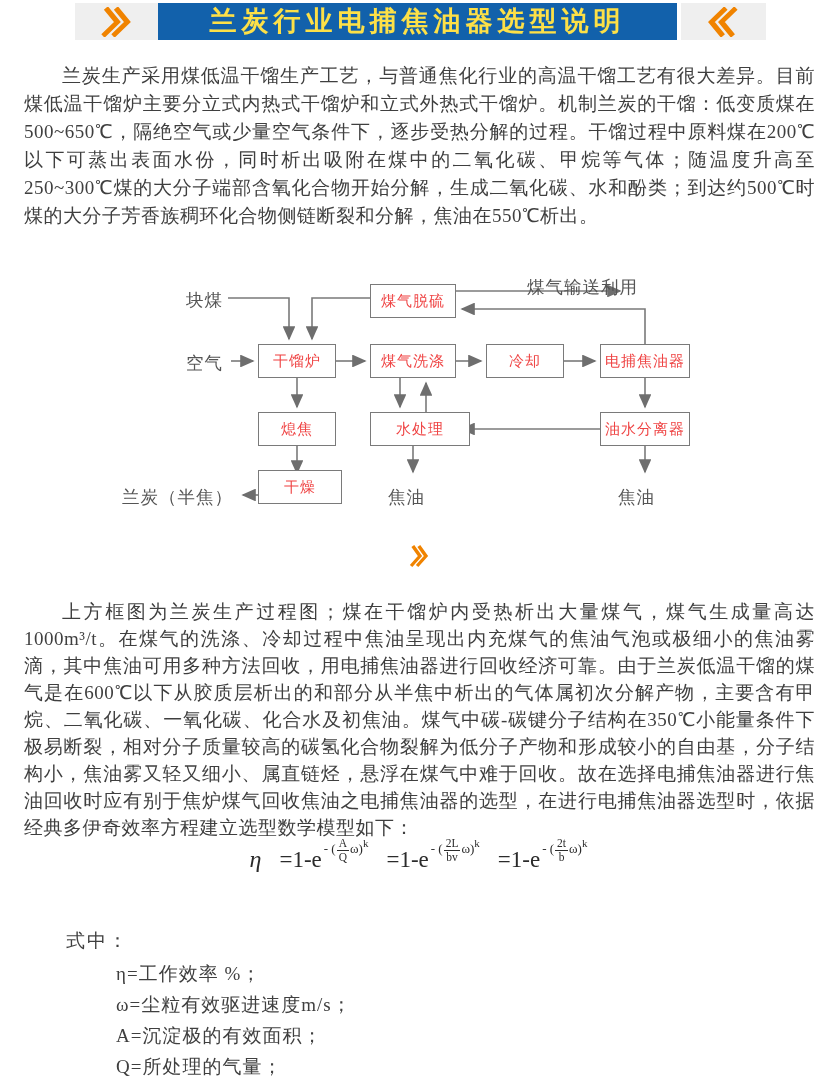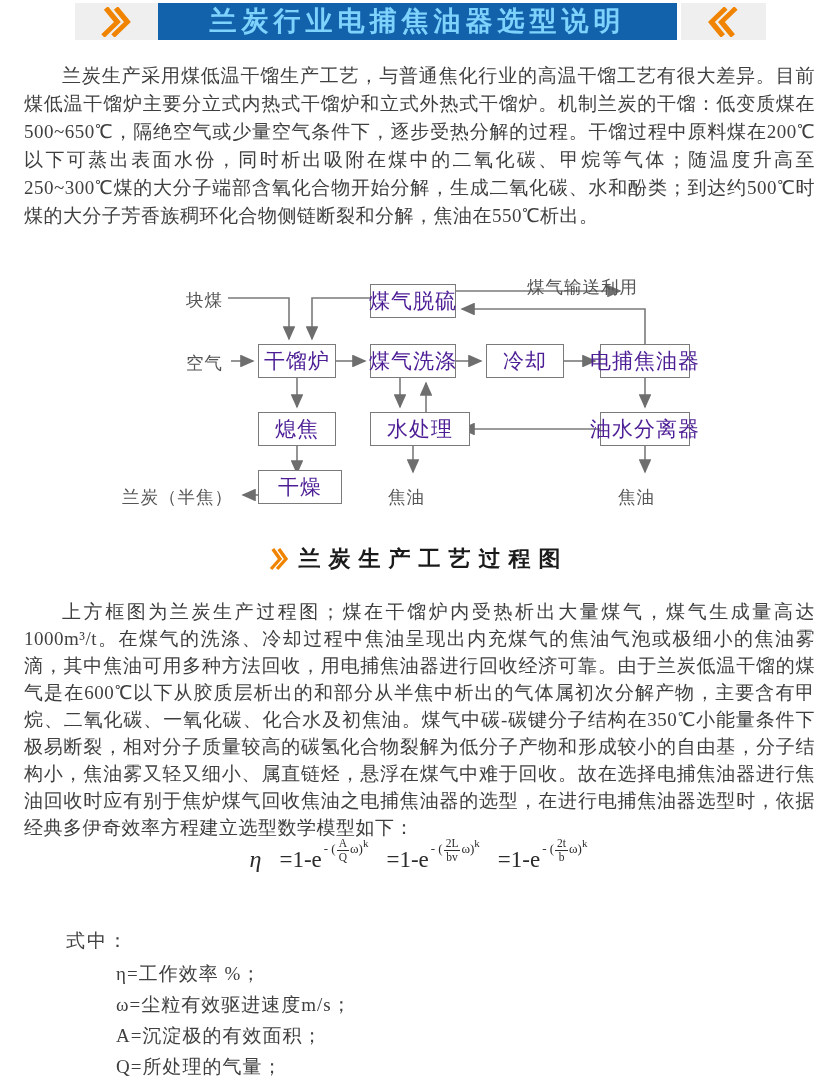--- a/index.html
+++ b/index.html
@@ -7,35 +7,35 @@
         font-family:"Liberation Serif","DejaVu Serif",serif;color:#3f3f3f;}
 
   
   .header{position:absolute;left:0;top:3px;width:837px;height:37px;}
   .hdr-gray{position:absolute;top:0;height:37px;background:#efefef;display:flex;
             align-items:center;justify-content:center;}
   .hdr-left{left:75px;width:83px;}
   .hdr-right{left:681px;width:85px;}
   .hdr-blue{position:absolute;left:158px;top:0;width:519px;height:37px;background:#1261ab;
             display:flex;align-items:center;justify-content:center;}
-  .hdr-blue h1{margin:0;font-size:27px;line-height:37px;color:#7dd3fc;font-weight:bold;
+  .hdr-blue h1{margin:0;font-size:27px;line-height:37px;color:#fde047;font-weight:bold;
                letter-spacing:5px;white-space:nowrap;}
 
   
   .para{position:absolute;left:24px;width:791px;margin:0;text-align:justify;
         text-indent:2em;letter-spacing:0.5px;font-size:19px;font-family:Liberation Serif, serif;}
   .p1{top:62px;line-height:28px;}
   .p2{top:598px;line-height:27px;}
 
   
   .diagram{position:absolute;left:0;top:255px;width:837px;height:268px;}
   .diagram svg.arrows{position:absolute;left:0;top:0;}
   .dbox{position:absolute;height:34px;background:#fff;border:1.5px solid #7a7a7a;
         box-sizing:border-box;display:flex;align-items:center;justify-content:center;
-        font-size:21px;color:#4c1d95;letter-spacing:1px;white-space:nowrap;}
+        font-size:15px;color:#ef4444;letter-spacing:1px;white-space:nowrap;}
   .dlabel{position:absolute;font-size:17.5px;color:#555555;white-space:nowrap;
           letter-spacing:1px;}
 
   
   .section-heading{position:absolute;left:0;top:544px;width:837px;display:flex;
                    align-items:center;justify-content:center;}
   .section-heading h2{margin:0 0 0 10px;font-size:22px;font-weight:bold;color:#1a1a1a;
                       letter-spacing:8px;font-family:"Liberation Sans","DejaVu Sans",sans-serif;}
 
   
@@ -150,21 +150,20 @@
     <div class="dlabel" style="left:618px;top:230px">焦油</div>
   </div>
 
   <div class="section-heading">
     <svg width="20" height="24" viewBox="0 0 20 24">
       <g transform="skewX(-5)" fill="none" stroke="#f08300" stroke-width="3.4">
         <polyline points="4,2 12,12 4,22"></polyline>
         <polyline points="10,2 18,12 10,22"></polyline>
       </g>
     </svg>
-    <h2>兰炭生产工艺过程图</h2>
   </div>
 
   <p class="para p2">上方框图为兰炭生产过程图；煤在干馏炉内受热析出大量煤气，煤气生成量高达1000m³/t。在煤气的洗涤、冷却过程中焦油呈现出内充煤气的焦油气泡或极细小的焦油雾滴，其中焦油可用多种方法回收，用电捕焦油器进行回收经济可靠。由于兰炭低温干馏的煤气是在600℃以下从胶质层析出的和部分从半焦中析出的气体属初次分解产物，主要含有甲烷、二氧化碳、一氧化碳、化合水及初焦油。煤气中碳-碳键分子结构在350℃小能量条件下极易断裂，相对分子质量较高的碳氢化合物裂解为低分子产物和形成较小的自由基，分子结构小，焦油雾又轻又细小、属直链烃，悬浮在煤气中难于回收。故在选择电捕焦油器进行焦油回收时应有别于焦炉煤气回收焦油之电捕焦油器的选型，在进行电捕焦油器选型时，依据经典多伊奇效率方程建立选型数学模型如下：</p>
 
   <div class="formula">
     <span class="f-eta">η</span><span class="f-term"><span class="f-base">=1-e</span><span class="f-exp"><span>- (</span><span class="f-frac"><span class="f-num">A</span><span class="f-den">Q</span></span><span>ω)</span><span class="f-pow">k</span></span></span><span class="f-term"><span class="f-base">=1-e</span><span class="f-exp"><span>- (</span><span class="f-frac"><span class="f-num">2L</span><span class="f-den">bv</span></span><span>ω)</span><span class="f-pow">k</span></span></span><span class="f-term"><span class="f-base">=1-e</span><span class="f-exp"><span>- (</span><span class="f-frac"><span class="f-num">2t</span><span class="f-den">b</span></span><span>ω)</span><span class="f-pow">k</span></span></span>
   </div>
 
   <div class="defs">
     <div class="def-intro">式中：</div>

